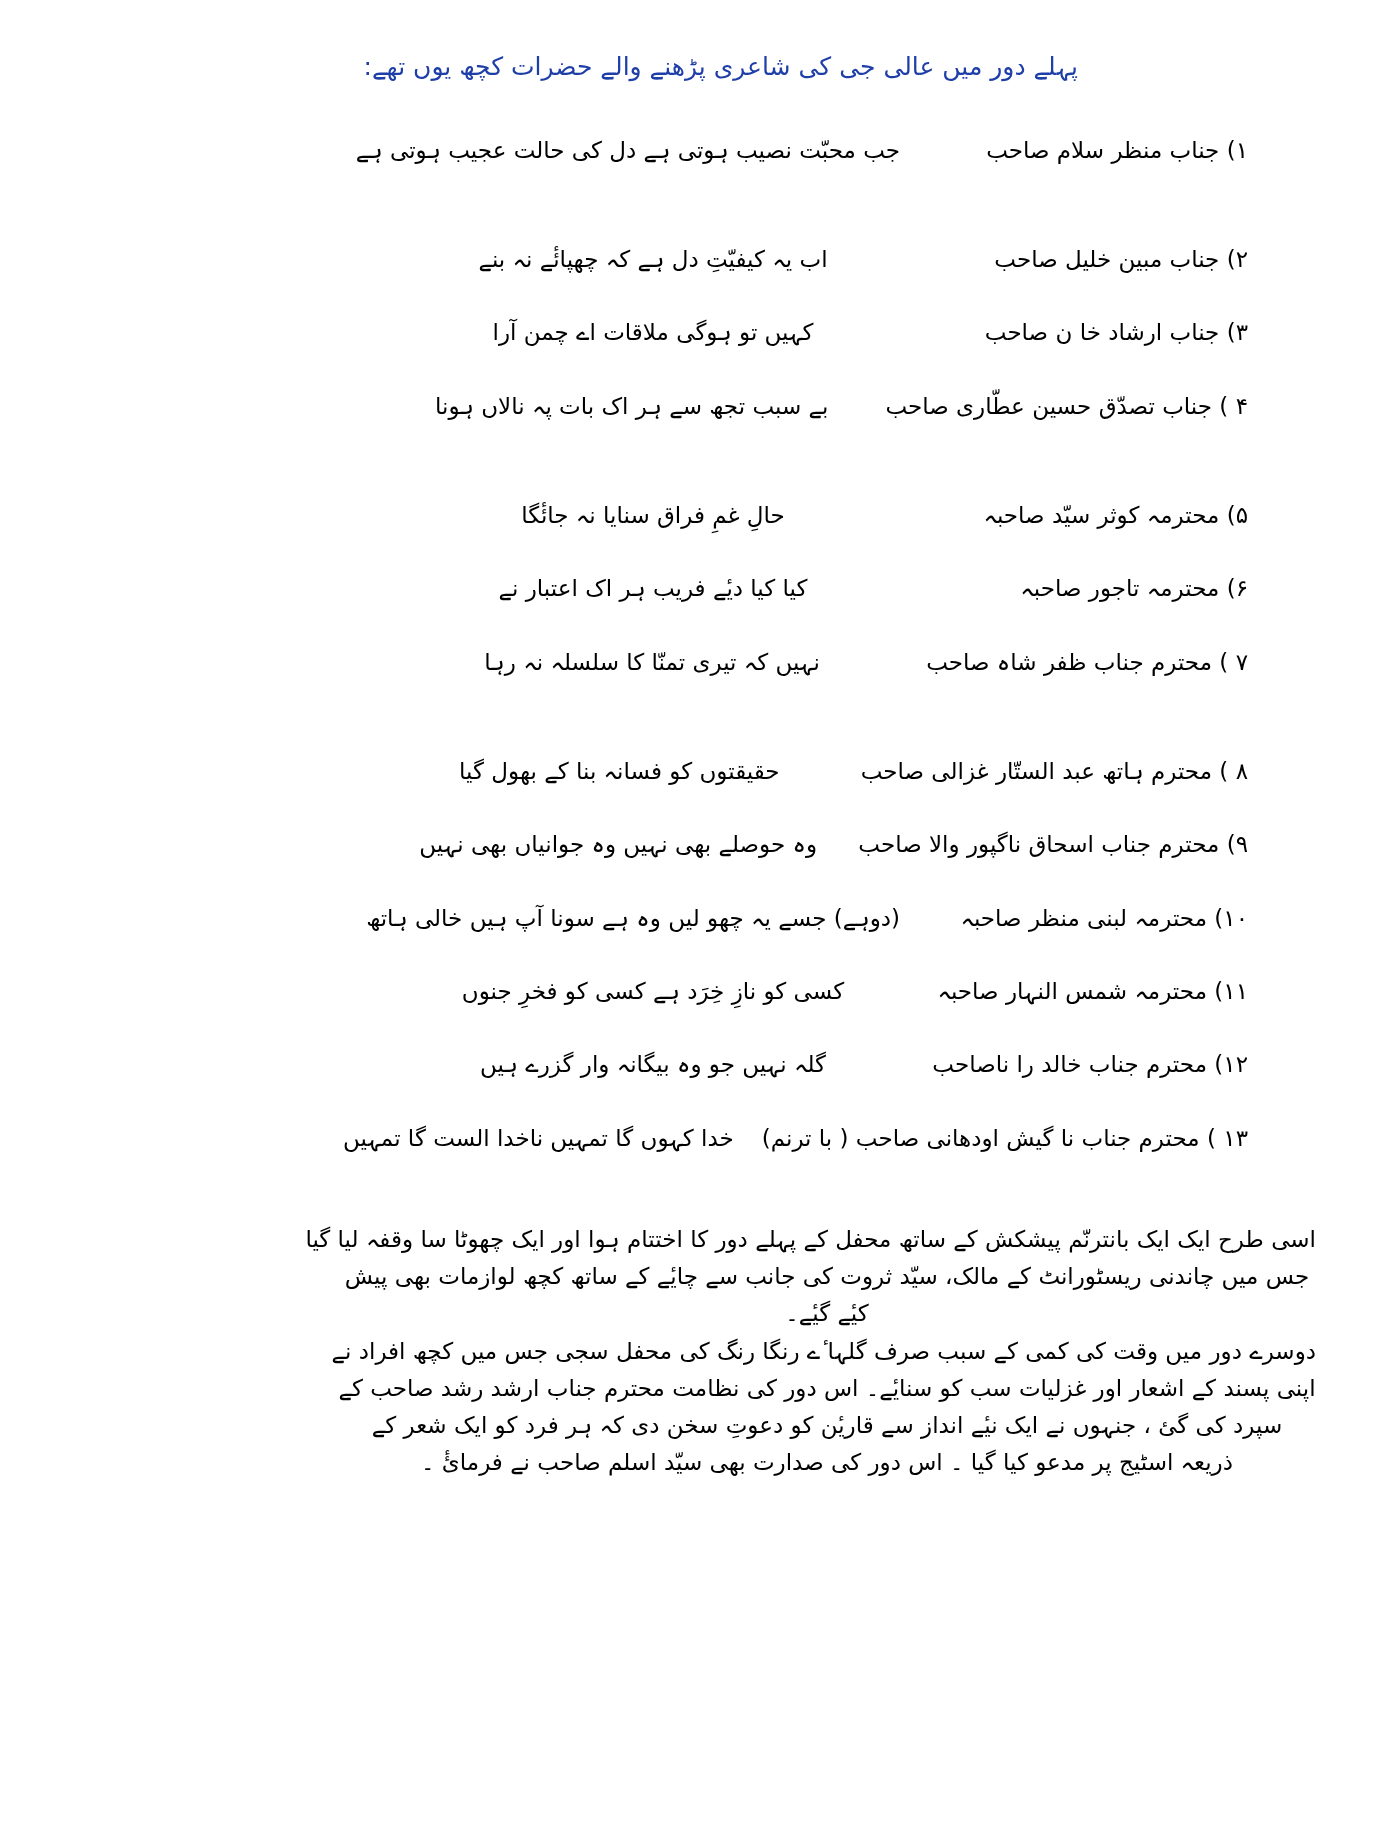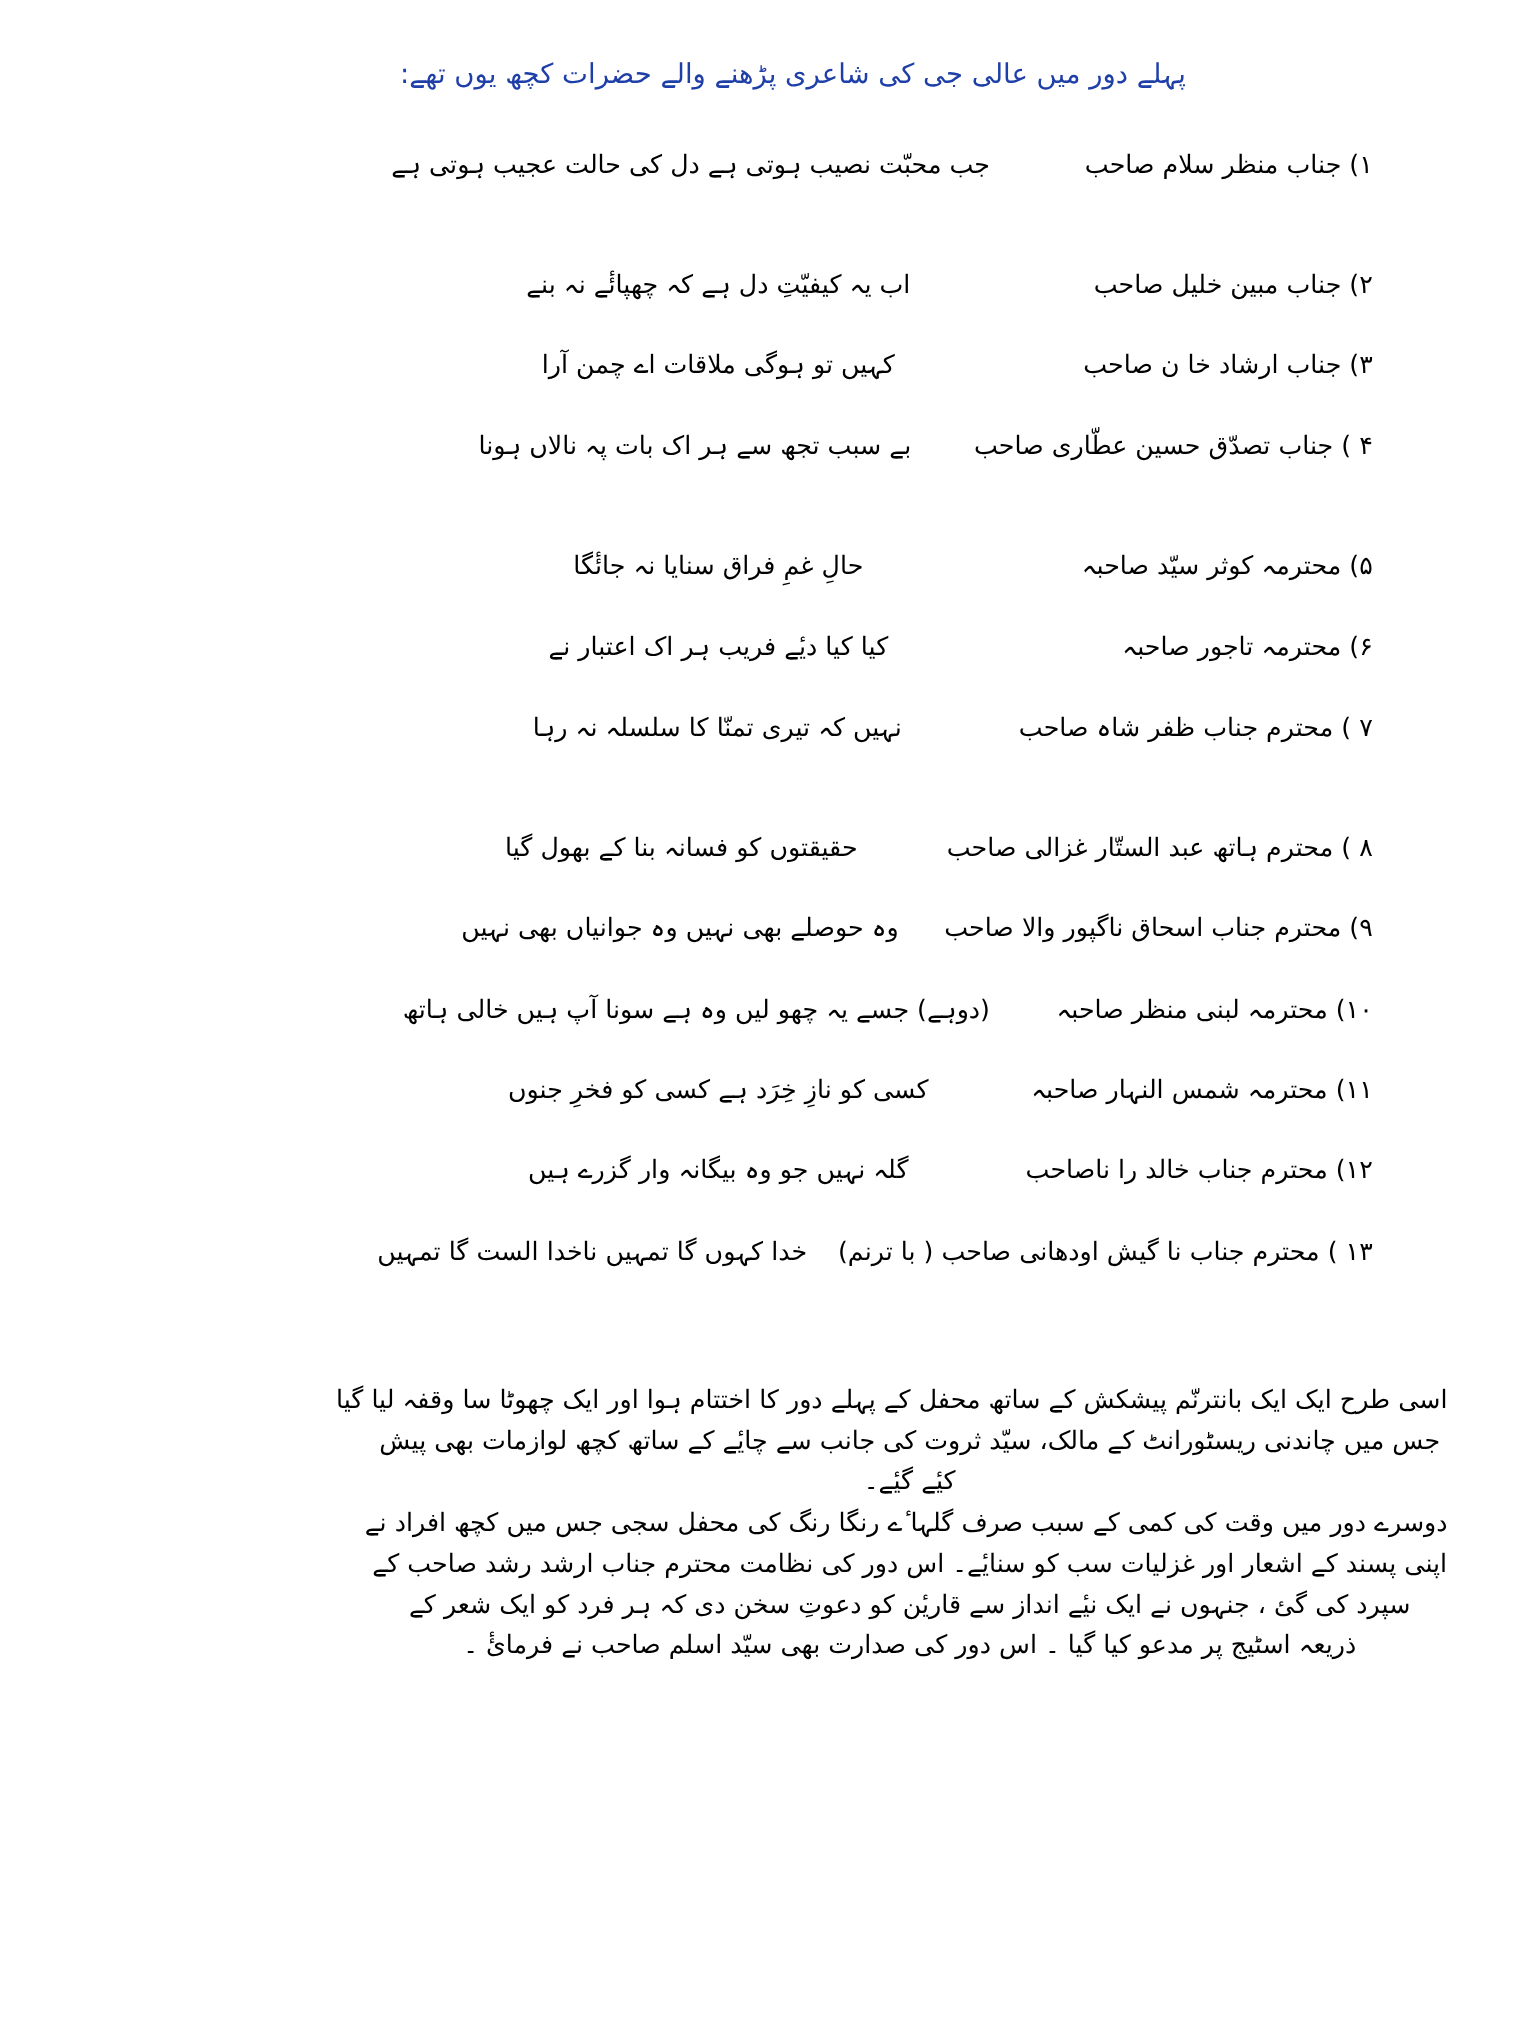--- a/index.html
+++ b/index.html
@@ -74,21 +74,21 @@
     padding: 0 62px;
     direction: rtl;
   }
   .para {
     font-size: 23px;
     line-height: 1.62;
     text-align: justify;
     text-align-last: center;
     margin: 0;
   }
-  .para.first { margin-top: 100px; }
+  .para.first { margin-top: 66px; }
   .para.second { }
   .para .line { display: block; white-space: nowrap; }
   .para .line.ctr { text-align: center; }
 </style>
 </head>
 <body>
 
 <div class="page">
 
   <div class="doc-heading">پہلے دور میں عالی جی کی شاعری پڑھنے والے  حضرات کچھ یوں تھے:</div>

